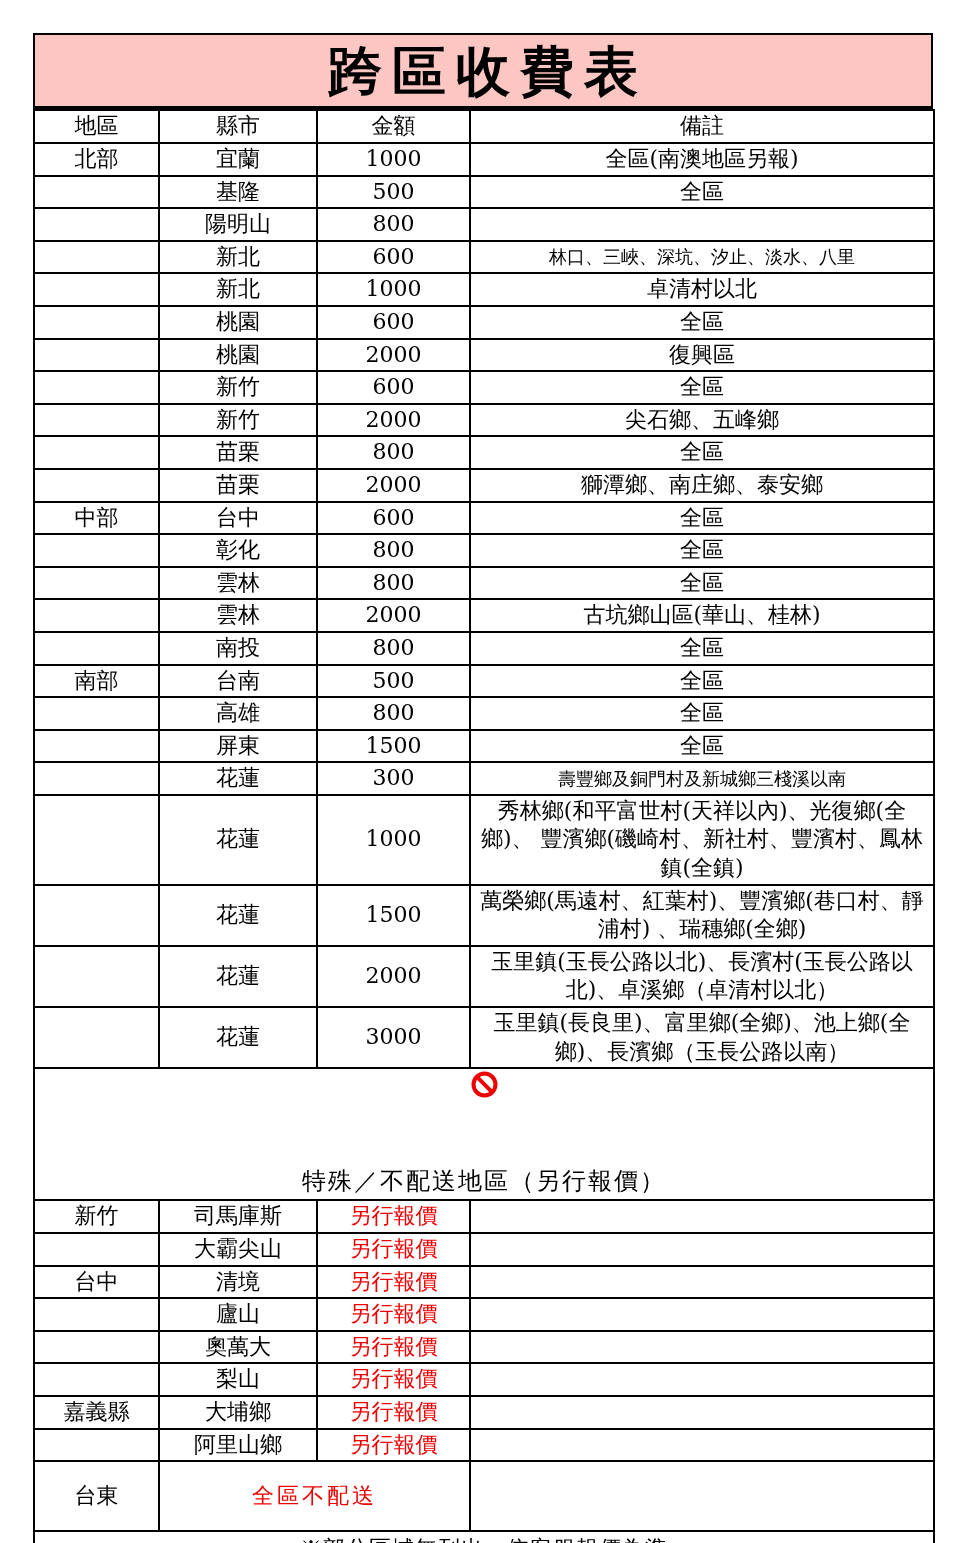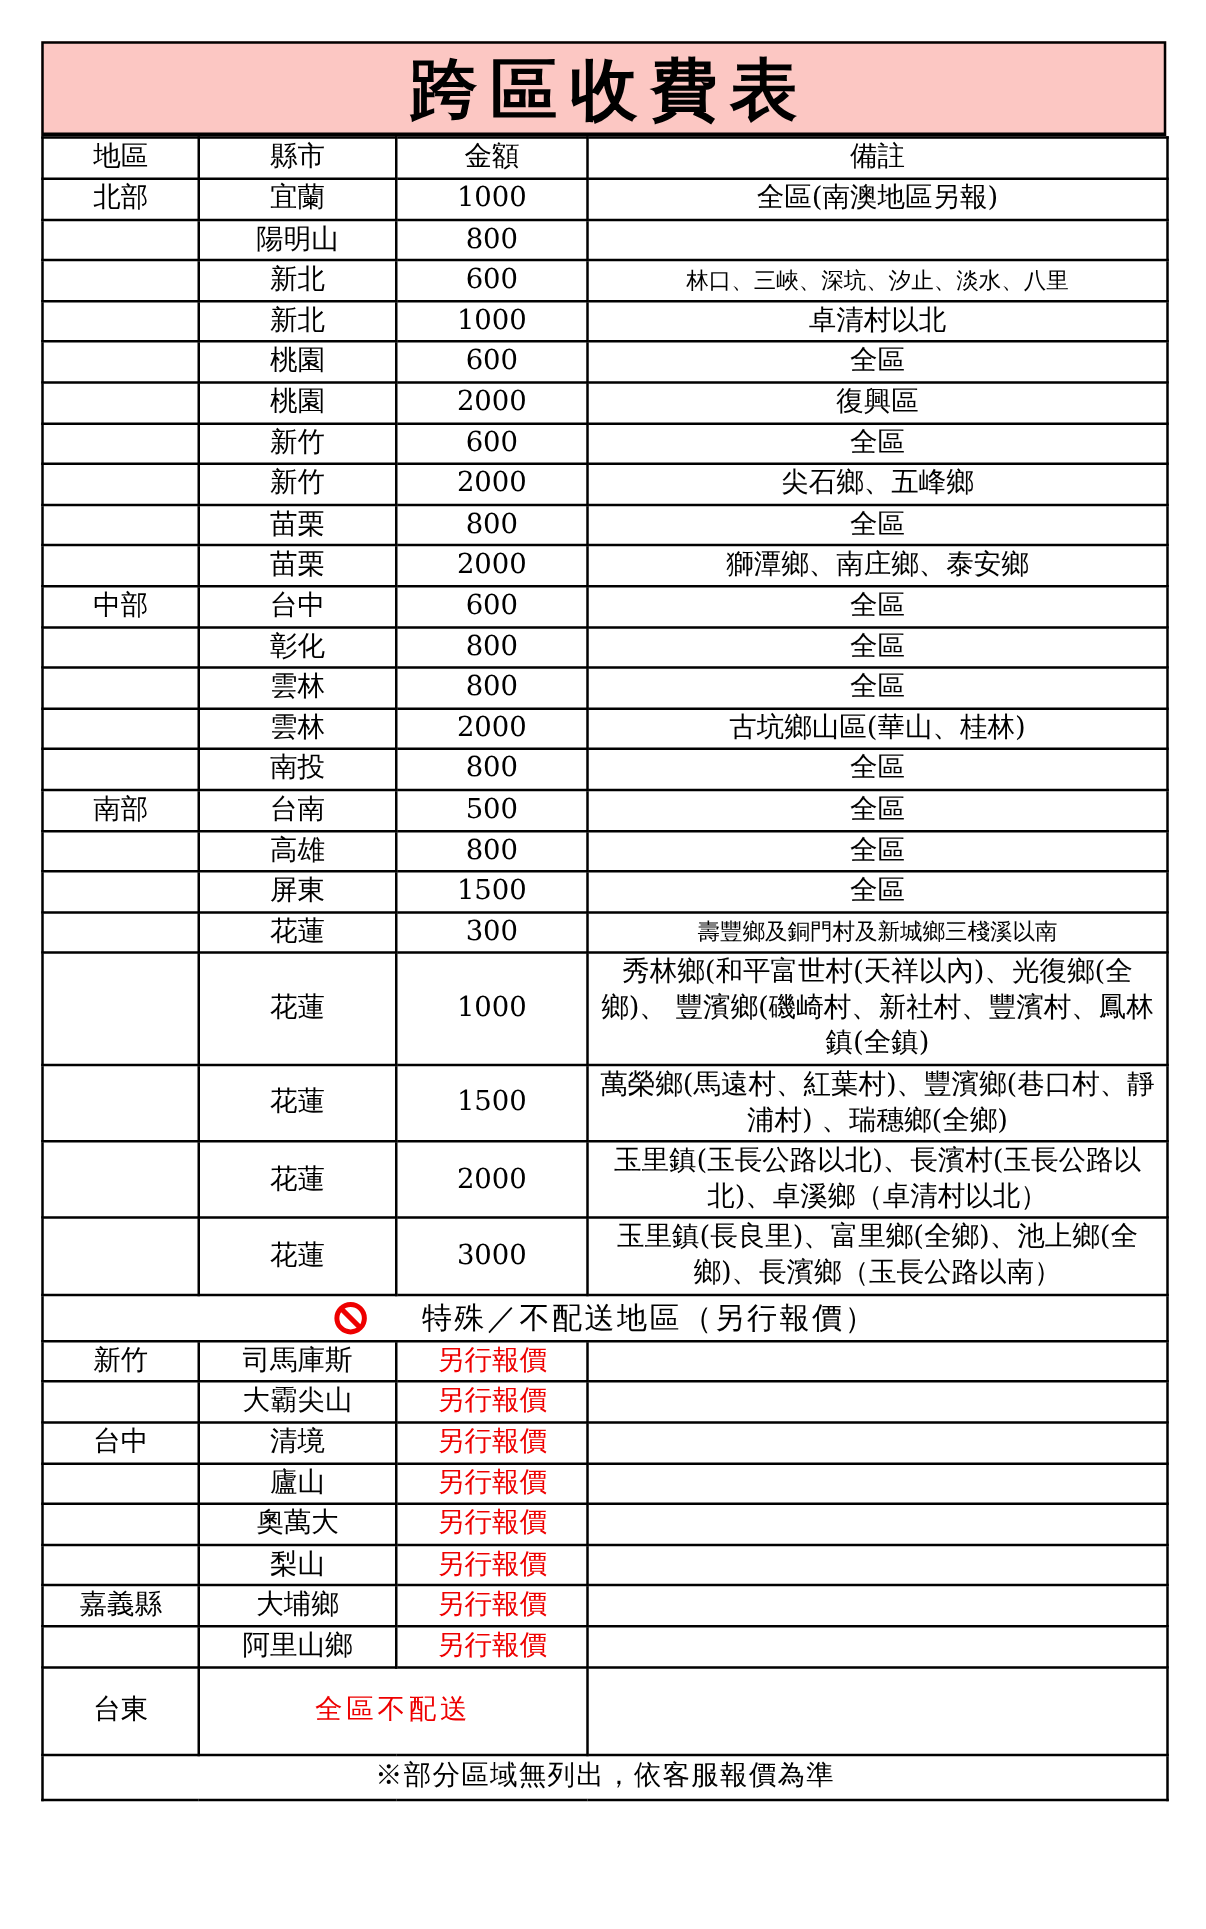--- a/index.html
+++ b/index.html
@@ -65,21 +65,22 @@
     font-weight: bold;
   }
   tr.special-header-row { height: 35px; }
   tr.special-header-row td {
     padding: 2px;
   }
   .special-header-inner {
     display: flex;
     align-items: center;
     justify-content: center;
-    gap: 44px;
+    gap: 68px;
+    flex-direction: column;
   }
   .special-header-inner .sh-label {
     font-size: 24px;
     letter-spacing: 2px;
   }
   .no-entry {
     display: inline-flex;
     width: 27px;
     height: 27px;
   }
@@ -124,20 +125,26 @@
 
     <tbody id="fee-body">
         <tr class="h-std">
           <td>北部</td>
           <td>宜蘭</td>
           <td class="c-amount">1000</td>
           <td class="c-note">全區(南澳地區另報)</td>
         </tr>
         <tr class="h-std">
           <td></td>
+          <td>基隆</td>
+          <td class="c-amount">500</td>
+          <td class="c-note">全區</td>
+        </tr>
+        <tr class="h-std">
+          <td></td>
           <td>陽明山</td>
           <td class="c-amount">800</td>
           <td class="c-note"></td>
         </tr>
         <tr class="h-std">
           <td></td>
           <td>新北</td>
           <td class="c-amount">600</td>
           <td class="c-note small">林口、三峽、深坑、汐止、淡水、八里</td>
         </tr>

